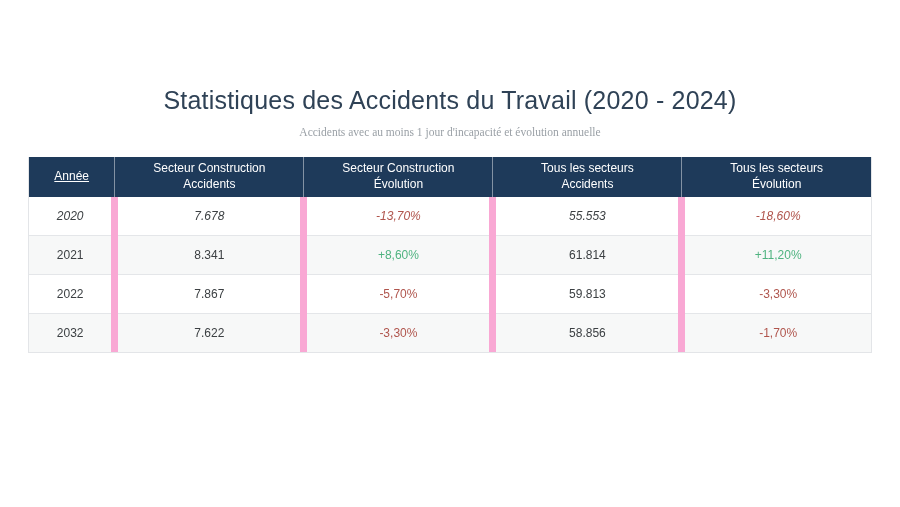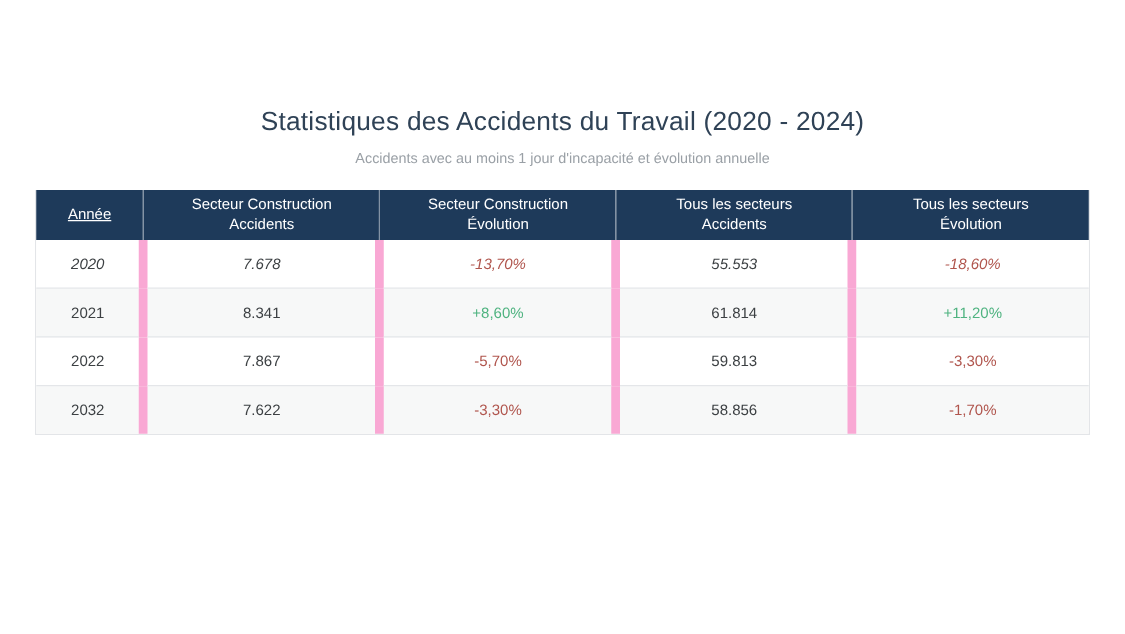--- a/index.html
+++ b/index.html
@@ -11,30 +11,31 @@
   .page {
     position: relative;
     width: 900px;
     height: 507px;
     background: #ffffff;
     overflow: hidden;
   }
   .page-title {
     margin: 86px 0 0 0;
     text-align: center;
-    font-size: 21px;
+    font-size: 25px;
     font-weight: 500;
     letter-spacing: 0.2px;
     color: #2f4256;
   }
   .page-subtitle {
     margin: 11px 0 0 0;
     text-align: center;
     font-size: 11.5px;
     color: #9aa0a6;
+    font-family: Liberation Serif, serif;
   }
   .table-wrap {
     width: 844px;
     margin: 19px auto 0 auto;
     border: 1px solid #e3e5e8;
     border-top: none;
     box-sizing: border-box;
   }
   table.stats {
     width: 100%;

